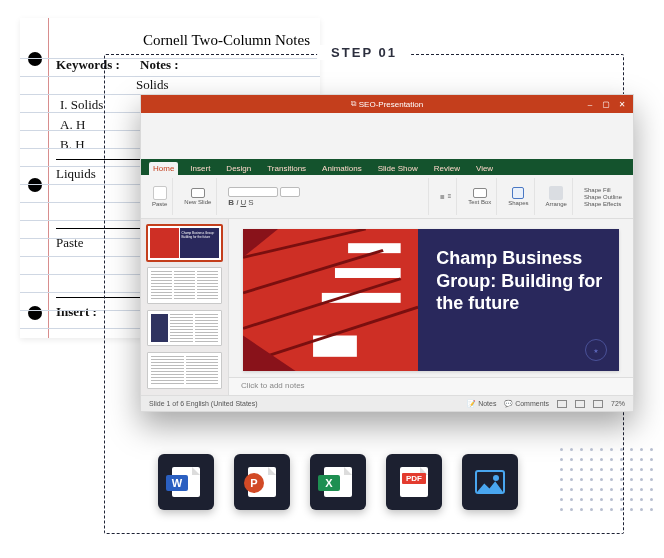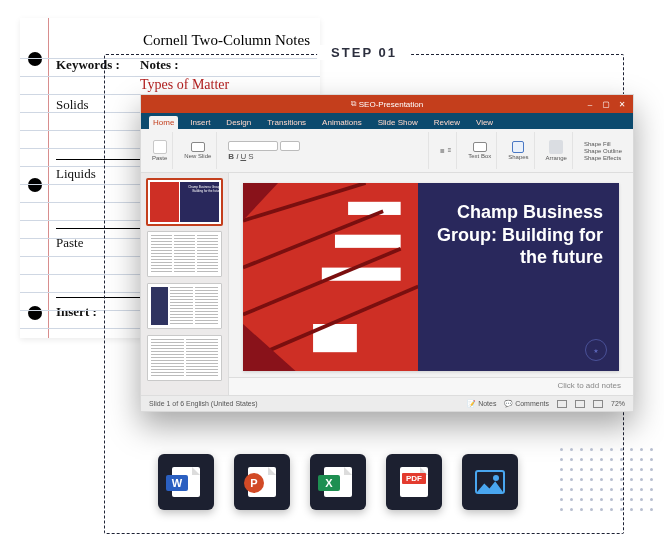--- a/index.html
+++ b/index.html
@@ -74,38 +74,38 @@
     display:flex; flex-direction:column;
     font-size:8px; color:#444;
   }
   .ppt-titlebar {
     background:#c43e1c; height:18px; display:flex; align-items:center;
     justify-content:center; color:#fff; font-size:8px; position:relative;
   }
   .ppt-titlebar .win-ctrl { position:absolute; right:6px; display:flex; gap:6px; }
   .ppt-titlebar .win-ctrl span { width:10px; text-align:center; }
   .ppt-ribbon-tabs {
-    background:#0c4a6e; height:16px; display:flex; align-items:flex-end;
-    gap:8px; padding:0 8px; color:#ffd9cc; font-size:8px;
+    background:#14532d; height:16px; display:flex; align-items:flex-end;
+    gap:8px; padding:0 8px; color:#ffd9cc; font-size:8px;margin-top:46px;
   }
   .ppt-ribbon-tabs .tab { padding:2px 4px; cursor:default; }
   .ppt-ribbon-tabs .tab.active { background:#f3f3f3; color:#c43e1c; border-radius:2px 2px 0 0; }
   .ppt-ribbon {
     background:#f3f3f3; border-bottom:1px solid #ddd; height:44px;
     display:flex; align-items:center; gap:6px; padding:3px 6px;
     color:#555;
   }
   .rgrp { display:flex; flex-direction:column; align-items:center; gap:1px; font-size:6px; border-right:1px solid #e3e3e3; padding:0 5px; height:100%; justify-content:center;}
   .rgrp:last-child{border:none;}
   .ricon { width:14px; height:14px; background:#dadde2; border-radius:2px; }
   .ricon.doc{background:#fff;border:1px solid #c8c8c8;}
   .ricon.box{width:14px;height:10px;border:1px solid #888;background:#fff;}
   .ricon.shape{width:12px;height:12px;border:1.5px solid #4a78c4;border-radius:2px;background:#eaf1fb;}
 
-  .ppt-body { flex:1; display:flex; min-height:0;text-align:right; }
+  .ppt-body { flex:1; display:flex; min-height:0; }
   .ppt-thumbs {
     width:88px; background:#eceaea; border-right:1px solid #ddd;
     overflow:hidden; padding:6px 6px; display:flex; flex-direction:column; gap:6px;
   }
   .thumb { background:#fff; border:1px solid #c9c9c9; border-radius:1px; height:46px; padding:2px; font-size:4px; color:#666; position:relative;}
   .thumb.active { outline:2px solid #c43e1c; outline-offset:-1px; }
   .thumb .mini-left{position:absolute;left:2px;top:2px;bottom:2px;width:40%;background:#ce2f25;}
   .thumb .mini-right{position:absolute;right:2px;top:2px;bottom:2px;width:54%;background:#29285c;}
   .thumb.docish{display:flex;gap:2px;padding:3px;}
   .thumb.docish .colm{flex:1;background:linear-gradient(#bbb 1px,transparent 1px);background-size:100% 3px;}
@@ -176,21 +176,20 @@
   <div class="holes">
     <div class="hole" style="top:34px"></div>
     <div class="hole" style="top:160px"></div>
     <div class="hole" style="top:288px"></div>
   </div>
   <div class="ns-title">Cornell Two-Column Notes</div>
   <div class="cornell">
     <div class="hdr">Keywords :</div>
     <div class="hdr col2">Notes :</div>
     <div></div>
-    <div class="red col2">Types of Matter</div>
 
     <div class="sub">Solids</div>
     <div class="sub col2">I.  Solids</div>
     <div></div>
       <div class="sub col2">A. H</div>
     <div></div>
       <div class="sub col2">B. H</div>
 
     <div class="sep"></div>
 

